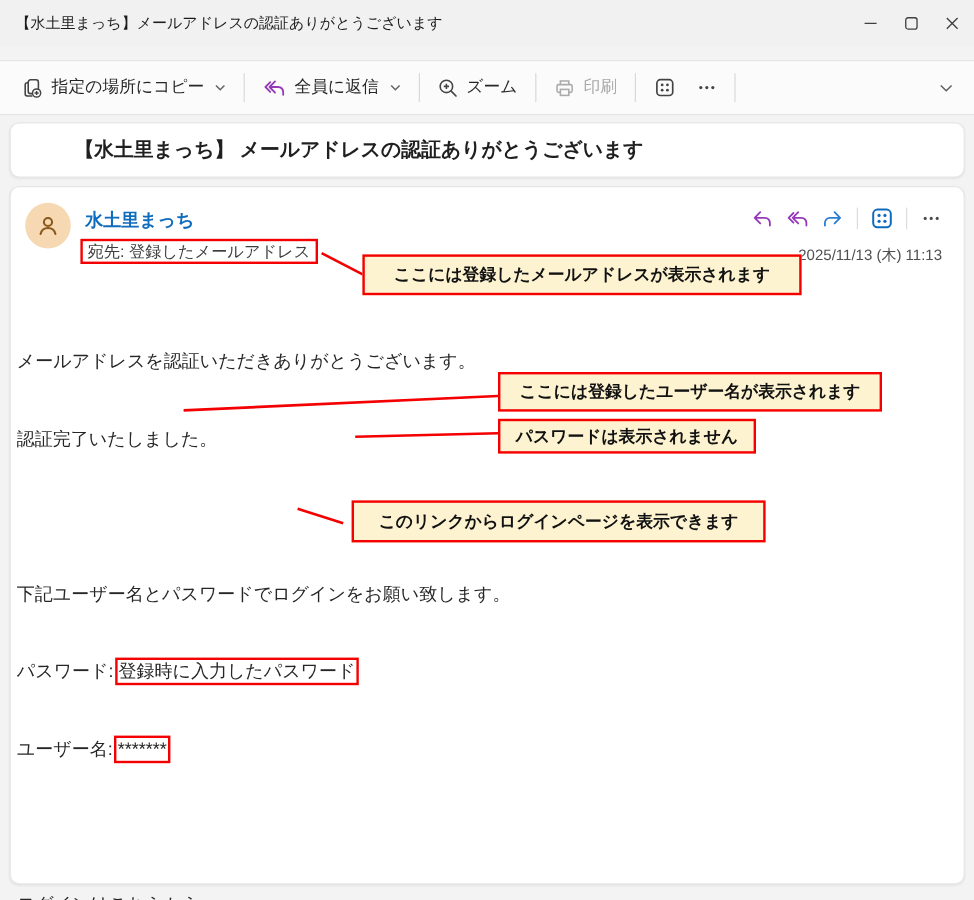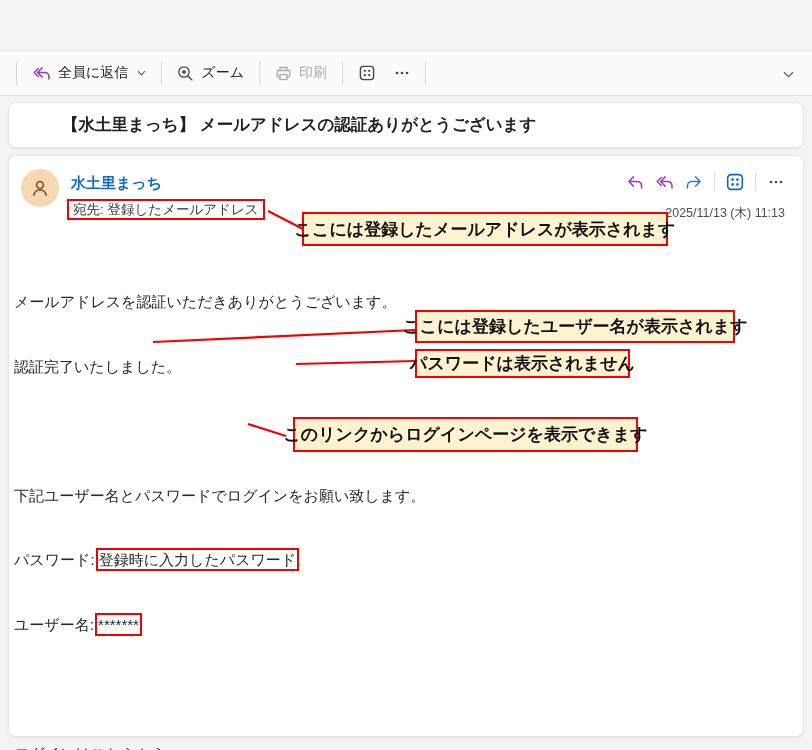--- a/index.html
+++ b/index.html
@@ -56,30 +56,62 @@
   .redbox{outline:2px solid #f50000;outline-offset:1px;}
 
   
   .footer-actions{position:absolute;left:60px;top:531px;display:flex;gap:9px;}
   .fa-btn{display:flex;align-items:center;gap:7px;height:31px;padding:0 14px;background:#fff;
           border:1px solid #d4d4d4;border-radius:5px;font-size:14px;color:#242424;}
 
   
   .callout{position:absolute;z-index:6;background:#fdf3d1;border:2px solid #f50000;
            display:flex;align-items:center;justify-content:center;box-sizing:border-box;
-           font-size:17px;font-weight:bold;color:#111;white-space:nowrap;}
+           font-size:14px;font-weight:bold;color:#111;white-space:nowrap;}
   .connectors{position:absolute;left:0;top:0;z-index:5;pointer-events:none;}
 </style>
 </head>
 <body>
 
 <div class="screen">
 
+  <div class="titlebar">
+    <span class="title">【水土里まっち】メールアドレスの認証ありがとうございます</span>
+    <div class="win-controls">
+      <div class="win-btn">
+        <svg width="11" height="11" viewBox="0 0 11 11">
+            <line x1="0.5" y1="5.5" x2="10.5" y2="5.5" stroke="currentColor" stroke-width="1.1"></line>
+          </svg>
+      </div>
+      <div class="win-btn">
+        <svg width="11" height="11" viewBox="0 0 11 11">
+            <rect x="0.8" y="0.8" width="9.4" height="9.4" rx="1.8" fill="none" stroke="currentColor" stroke-width="1.1"></rect>
+          </svg>
+      </div>
+      <div class="win-btn">
+        <svg width="11" height="11" viewBox="0 0 11 11">
+            <path d="M1 1 L10 10 M10 1 L1 10" stroke="currentColor" stroke-width="1.1"></path>
+          </svg>
+      </div>
+    </div>
+  </div>
 
   <div class="toolbar">
+    <div class="tb-btn">
+      <svg class="ic" width="17" height="17" viewBox="0 0 17 17">
+        <rect x="4.5" y="1.5" width="8.5" height="11.5" rx="2" fill="none" stroke="#444" stroke-width="1.3"></rect>
+        <path d="M4.5 4 H3.6 A1.6 1.6 0 0 0 2 5.6 V13.4 A1.6 1.6 0 0 0 3.6 15 H8" fill="none" stroke="#444" stroke-width="1.3"></path>
+        <circle cx="11.5" cy="12.5" r="3.4" fill="#fbfbfb" stroke="#444" stroke-width="1.2"></circle>
+        <path d="M11.5 10.8 V14.2 M9.8 12.5 H13.2" stroke="#444" stroke-width="1.2"></path>
+      </svg>
+      <span>指定の場所にコピー</span>
+      <svg class="chev" width="9" height="6" viewBox="0 0 9 6">
+          <path d="M1 1.2 L4.5 4.8 L8 1.2" fill="none" stroke="currentColor" stroke-width="1.2"></path>
+        </svg>
+    </div>
     <div class="tb-sep"></div>
     <div class="tb-btn">
       <svg class="ic purple" width="19" height="17" viewBox="0 0 19 17">
         <path d="M6.2 3.5 L2.2 7.5 L6.2 11.5" fill="none" stroke="currentColor" stroke-width="1.5" stroke-linecap="round" stroke-linejoin="round"></path>
         <path d="M10.2 2.8 L5.6 7.5 L10.2 12.2 M5.6 7.5 H12.6 C15.6 7.5 17 9.6 17 12.3 V14" fill="none" stroke="currentColor" stroke-width="1.5" stroke-linecap="round" stroke-linejoin="round"></path>
       </svg>
       <span>全員に返信</span>
       <svg class="chev" width="9" height="6" viewBox="0 0 9 6">
           <path d="M1 1.2 L4.5 4.8 L8 1.2" fill="none" stroke="currentColor" stroke-width="1.2"></path>
         </svg>

